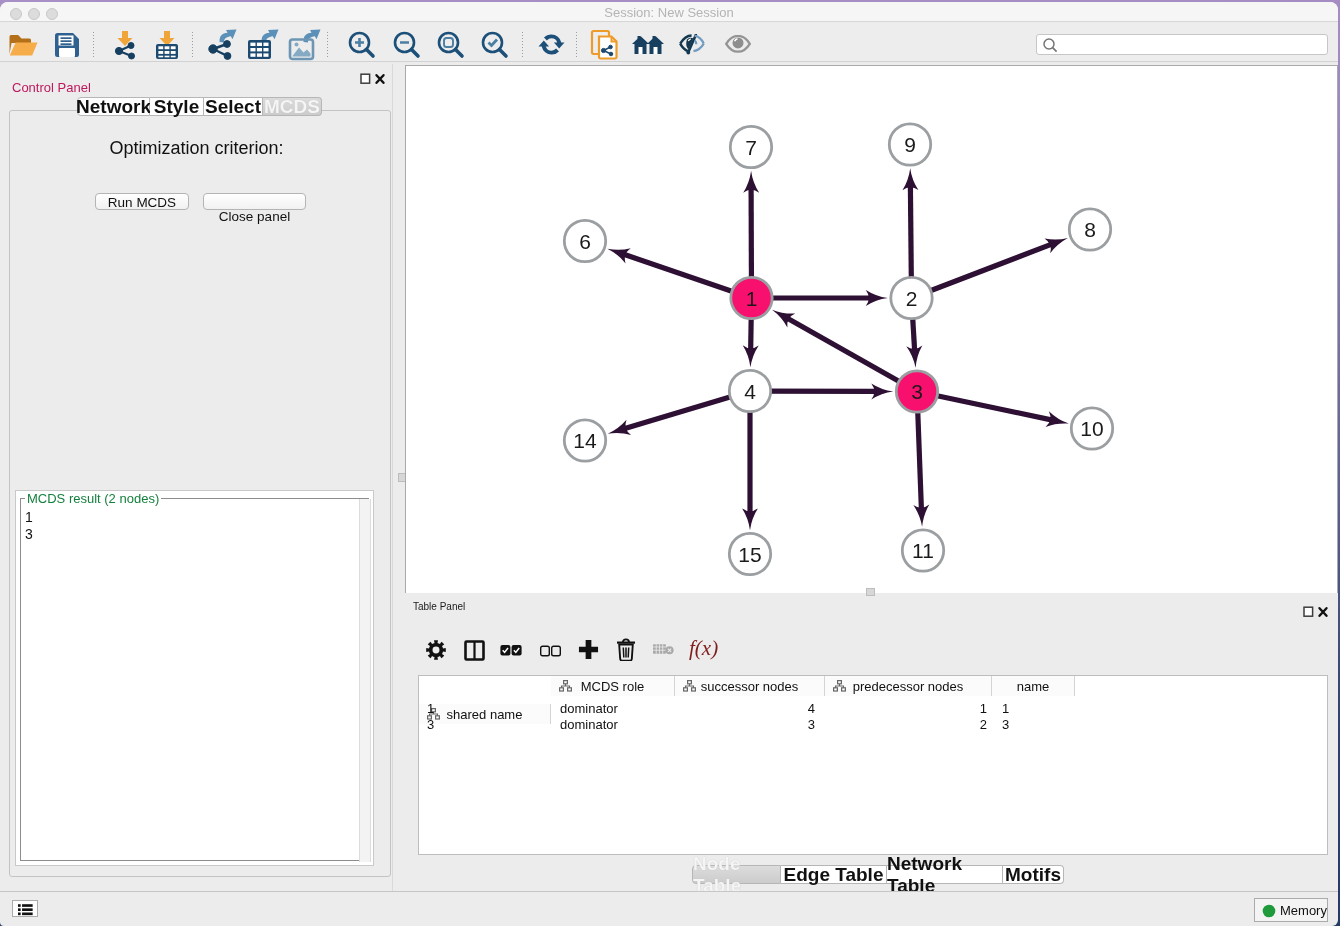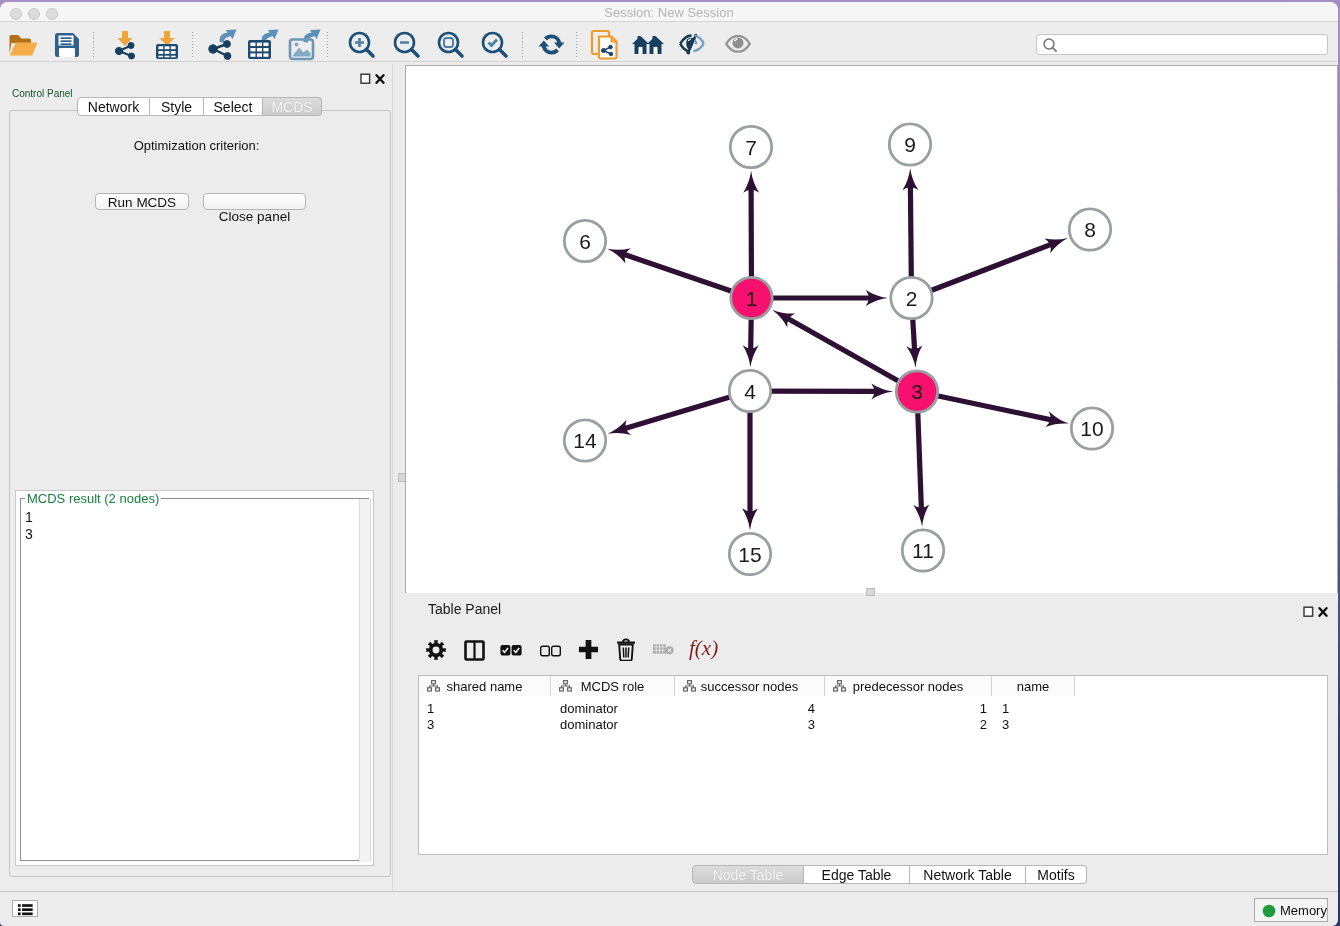--- a/index.html
+++ b/index.html
@@ -17,44 +17,44 @@
             font-size:13px; color:#b4b4b4; }
   
   #toolbar { position:absolute; left:0; top:21px; width:100%; height:39px; background:#ededed; border-bottom:1px solid #d2d2d2; }
   .tbi { position:absolute; top:5px; } #toolbar svg.tbi { transform:translateY(2px); }
   .tbsep { position:absolute; top:7px; width:1px; height:25px;
            background-image:repeating-linear-gradient(#9e9e9e 0 1px, transparent 1px 3px); }
   #searchbox { position:absolute; left:1036px; top:11px; width:292px; height:21px; background:#fff;
                border:1px solid #c6c6c6; border-radius:3px; }
   
   #cpanel { position:absolute; left:0; top:62px; width:393px; height:827px; background:#ececec; border-right:1px solid #dadada; }
-  #cpanel-head { position:absolute; left:12px; top:24px; font-size:10px; color:#14532d; }
+  #cpanel-head { position:absolute; left:12px; top:16px; font-size:13px; color:#be185d; }
   .winbtns { position:absolute; top:8px; }
   #tabpage { position:absolute; left:9px; top:46px; width:382px; height:767px;
              border:1px solid #c3c3c3; border-radius:3px; background:#ececec; }
-  .segtabs { position:absolute; display:flex; height:19px; font-size:14px; }
+  .segtabs { position:absolute; display:flex; height:19px; font-size:19px;font-weight:bold; }
   .seg { background:#fff; border:1px solid #b6b6b6; border-left:none; color:#111;
          display:flex; align-items:center; justify-content:center; }
   .seg.first { border-left:1px solid #b6b6b6; border-radius:4px 0 0 4px; }
   .seg.last { border-radius:0 4px 4px 0; }
   .seg.active { background:linear-gradient(#dcdcdc,#cccccc); color:#f5f5f5;
                 text-shadow:0 0 1px #bbb; }
   .btn { position:absolute; background:linear-gradient(#ffffff,#f1f1f1); border:1px solid #b4b4b4;
          border-radius:4px; font-size:13.5px; color:#111; text-align:center; }
   
   #netwin { position:absolute; left:405px; top:63px; width:933px; height:528px; background:#fff;
             border:1px solid #a9a9a9; border-bottom:none; }
   #nettitle { position:absolute; left:0; top:0; width:100%; height:24px;
               background:linear-gradient(#f6f6f6,#dcdcdc); border-bottom:1px solid #b8b8b8; }
   #nettitle .t { position:absolute; width:100%; text-align:center; top:5px; font-size:13px;
                  color:#111; font-weight:bold; letter-spacing:.2px; }
   .mac { position:absolute; top:6px; width:12px; height:12px; border-radius:50%; }
   
   #tpanel { position:absolute; left:405px; top:595px; width:933px; height:294px; background:#ececec; }
-  #tpanel-head { position:absolute; left:23px; top:4px; font-size:14px; color:#1a1a1a; }
+  #tpanel-head { position:absolute; left:8px; top:4px; font-size:10px; color:#1a1a1a; }
   #ttable { position:absolute; left:13px; top:78px; width:910px; height:180px; background:#fff;
             border:1px solid #bdbdbd; }
   .th { position:absolute; top:0; height:20px; background:#fbfbfb;
         border-right:1px solid #d4d4d4; font-size:13px; color:#111; }
   .th .lbl { position:absolute; width:100%; text-align:center; top:3px; }
   .cell { position:absolute; font-size:13px; color:#111; }
   
   #statusbar { position:absolute; left:0; top:889px; width:100%; height:23px; background:#ececec;
                border-top:1px solid #c6c6c6; }
   #memorybtn { position:absolute; left:1254px; top:6px; width:74px; height:24px; background:#f4f4f4;
@@ -241,21 +241,21 @@
       <rect x="2" y="2.2" width="8.6" height="9" fill="#fff" stroke="#3d3d3d" stroke-width="1.5"></rect>
       <path d="M17.5 3.2 L24.5 10.8 M24.5 3.2 L17.5 10.8" stroke="#111" stroke-width="2.4" stroke-linecap="round"></path>
     </svg>
     <div id="tabpage"></div>
     <div class="segtabs" style="left:77px; top:33px;">
       <div class="seg first" style="width:73px">Network</div>
       <div class="seg" style="width:54px">Style</div>
       <div class="seg" style="width:59px">Select</div>
       <div class="seg last active" style="width:59px">MCDS</div>
     </div>
-    <div style="position:absolute; left:0; top:74px; width:393px; text-align:center; font-size:13px; color:#111;">Optimization criterion:</div>
+    <div style="position:absolute; left:0; top:74px; width:393px; text-align:center; font-size:18px; color:#111;">Optimization criterion:</div>
     <div class="btn" style="left:95px; top:129px; width:94px; height:17px; padding-top:1px;">Run MCDS</div>
     <div class="btn" style="left:203px; top:129px; width:103px; height:17px; padding-top:15px;">Close panel</div>
 
     <div style="position:absolute; left:15px; top:426px; width:359px; height:376px; background:#fff; border:1px solid #c9c9c9;">
       <div style="position:absolute; left:4px; top:7px; right:4px; bottom:4px; border:1px solid #8d8d8d;"></div>
       <div style="position:absolute; left:9px; top:0px; background:#fff; padding:0 2px; font-size:13px; color:#15803d;">MCDS result (2 nodes)</div>
       <div style="position:absolute; left:9px; top:18px; font-size:14px; color:#111; line-height:16.5px;">1<br>3</div>
       <div style="position:absolute; right:2px; top:8px; width:12px; bottom:3px; background:#f3f3f3; border-left:1px solid #dcdcdc; border-right:1px solid #dcdcdc;"></div>
     </div>
   </div>
@@ -367,21 +367,21 @@
         </g>
         <g stroke="#ececec" stroke-width="1">
           <path d="M0 4.5 H16 M0 8.5 H16 M4 1 V13 M8 1 V13 M12 1 V13"></path>
         </g>
         <circle cx="20.5" cy="8.5" r="5" fill="#a9a9a9"></circle>
         <path d="M18.5 6.5 L22.5 10.5 M22.5 6.5 L18.5 10.5" stroke="#ececec" stroke-width="1.4"></path>
       </svg>
       <div style="position:absolute; left:284px; top:39px; font-family:'Liberation Serif',serif; font-style:italic; font-size:21px; color:#7f1d1d;">f(x)</div>
     </div>
     <div id="ttable">
-      <div class="th" style="left:0; width:132px;">
+      <div class="th" style="left:0; width:132px;margin-top:28px;">
           <svg style="position:absolute; left:8px; top:4px;" width="13" height="12" viewBox="0 0 13 12">
             <rect x="4.6" y="0.6" width="3.8" height="3.2" fill="none" stroke="#666" stroke-width="1.2"></rect>
             <rect x="0.6" y="7.8" width="3.8" height="3.2" fill="none" stroke="#666" stroke-width="1.2"></rect>
             <rect x="8.6" y="7.8" width="3.8" height="3.2" fill="none" stroke="#666" stroke-width="1.2"></rect>
             <path d="M6.5 4 V6 M2.5 7.8 V6 H10.5 V7.8" fill="none" stroke="#666" stroke-width="1.1"></path>
           </svg>
           <span class="lbl">shared name</span>
         </div>
       <div class="th" style="left:132px; width:124px;">
           <svg style="position:absolute; left:8px; top:4px;" width="13" height="12" viewBox="0 0 13 12">
@@ -418,21 +418,21 @@
       <div class="cell" style="left:256px; top:25px; width:140px; text-align:right;">4</div>
       <div class="cell" style="left:406px; top:25px; width:162px; text-align:right;">1</div>
       <div class="cell" style="left:583px; top:25px;">1</div>
       <div class="cell" style="left:8px; top:41px;">3</div>
       <div class="cell" style="left:141px; top:41px;">dominator</div>
       <div class="cell" style="left:256px; top:41px; width:140px; text-align:right;">3</div>
       <div class="cell" style="left:406px; top:41px; width:162px; text-align:right;">2</div>
       <div class="cell" style="left:583px; top:41px;">3</div>
     </div>
     <div class="segtabs" style="left:287px; top:268px;">
-      <div class="seg first active" style="width:112px">Node Table</div>
+      <div class="seg first active" style="width:89px">Node Table</div>
       <div class="seg" style="width:106px">Edge Table</div>
       <div class="seg" style="width:116px">Network Table</div>
       <div class="seg last" style="width:61px">Motifs</div>
     </div>
   </div>
 
   <div id="statusbar">
     <div id="listbtn">
         <svg style="position:absolute; left:5px; top:2px;" width="15" height="13" viewBox="0 0 17 14">
       <g fill="#111">

